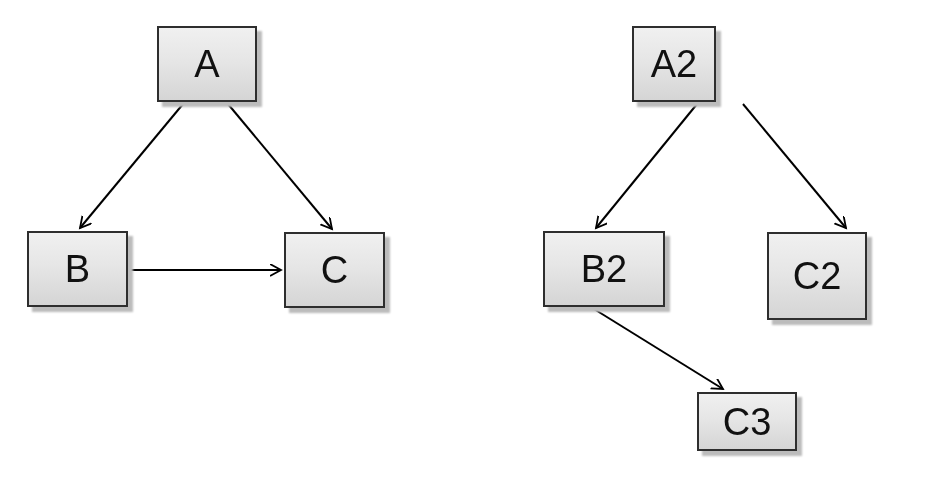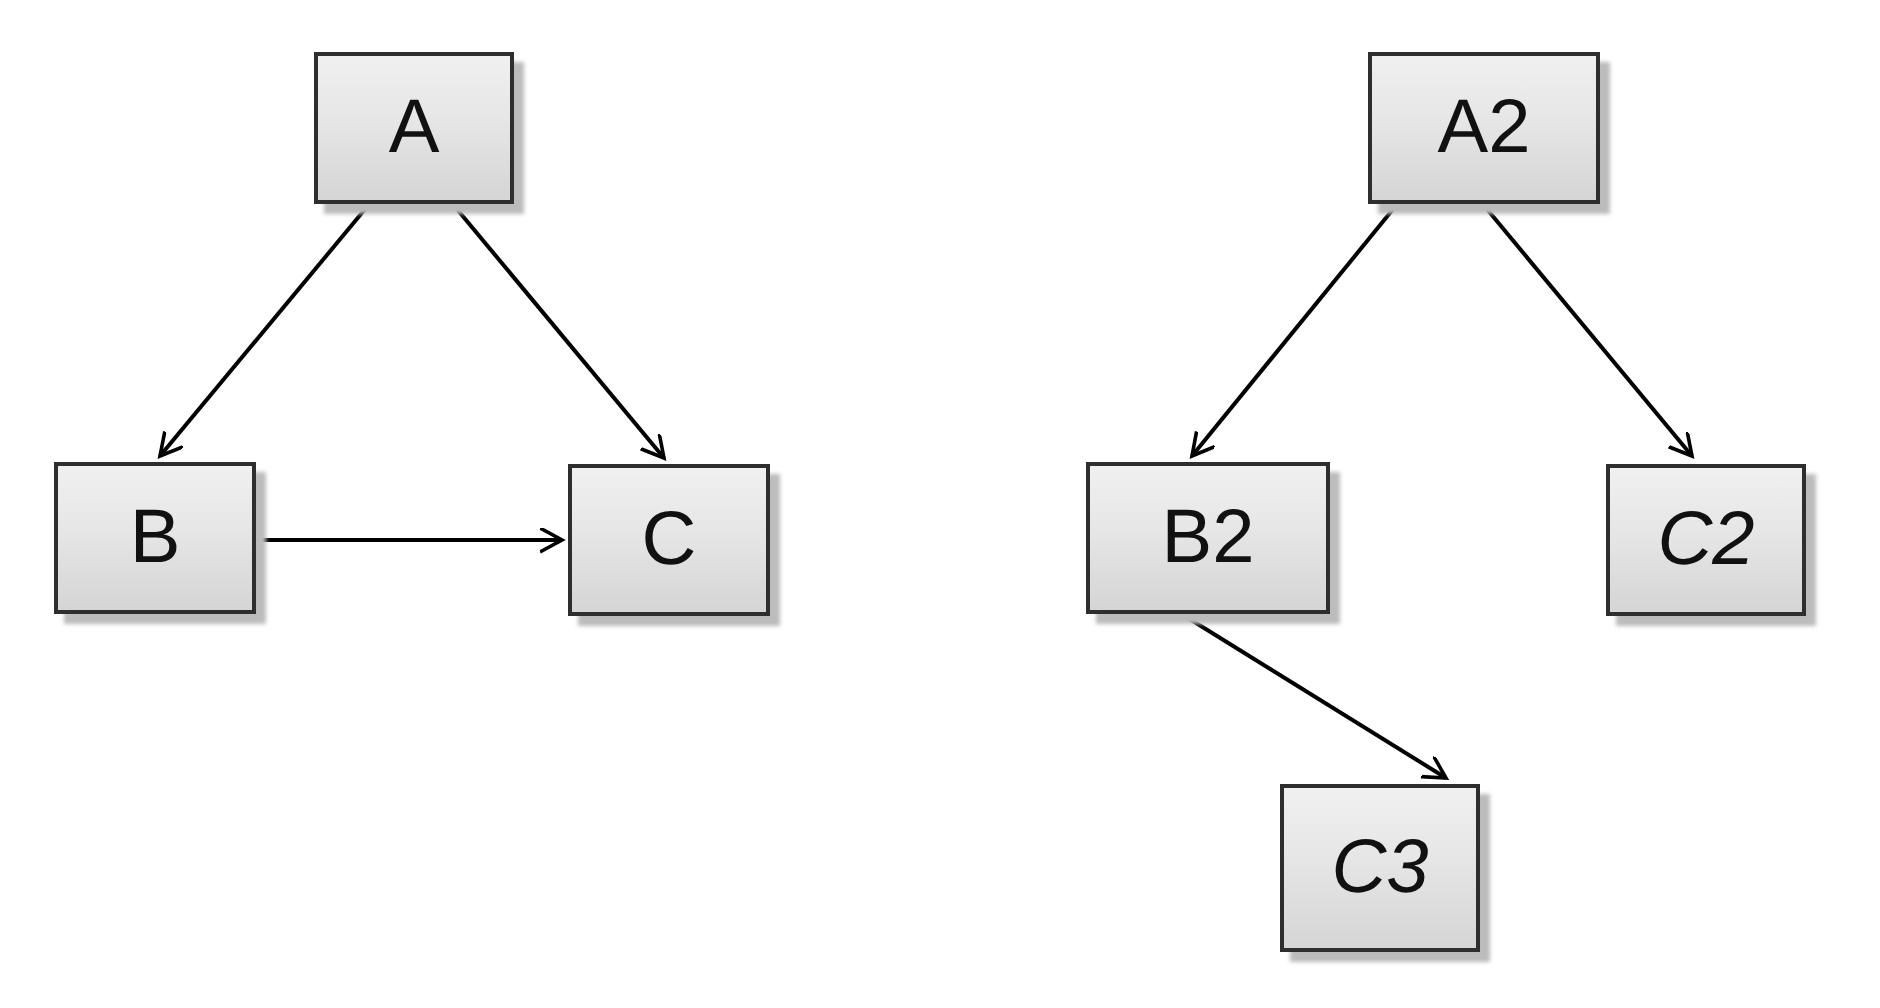--- a/index.html
+++ b/index.html
@@ -78,26 +78,26 @@
   <div class="node-layer" id="node-layer">
       <div class="node" style="left: 157px; top: 26px; width: 100px; height: 76px;">
         <span class="node-label">A</span>
       </div>
       <div class="node" style="left: 27px; top: 231px; width: 101px; height: 76px;">
         <span class="node-label">B</span>
       </div>
       <div class="node" style="left: 284px; top: 232px; width: 101px; height: 76px;">
         <span class="node-label">C</span>
       </div>
-      <div class="node" style="left: 684px; top: 26px; width: 116px; height: 76px;">
+      <div class="node" style="left: 632px; top: 26px; width: 84px; height: 76px;">
         <span class="node-label">A2</span>
       </div>
       <div class="node" style="left: 543px; top: 231px; width: 122px; height: 76px;">
         <span class="node-label">B2</span>
       </div>
-      <div class="node" style="left: 803px; top: 232px; width: 100px; height: 76px; font-style: italic;">
+      <div class="node" style="left: 767px; top: 232px; width: 100px; height: 88px;">
         <span class="node-label">C2</span>
       </div>
-      <div class="node" style="left: 640px; top: 392px; width: 100px; height: 84px; font-style: italic;">
+      <div class="node" style="left: 697px; top: 392px; width: 100px; height: 59px;">
         <span class="node-label">C3</span>
       </div>
     </div>
 </div>
 
 </body></html>

